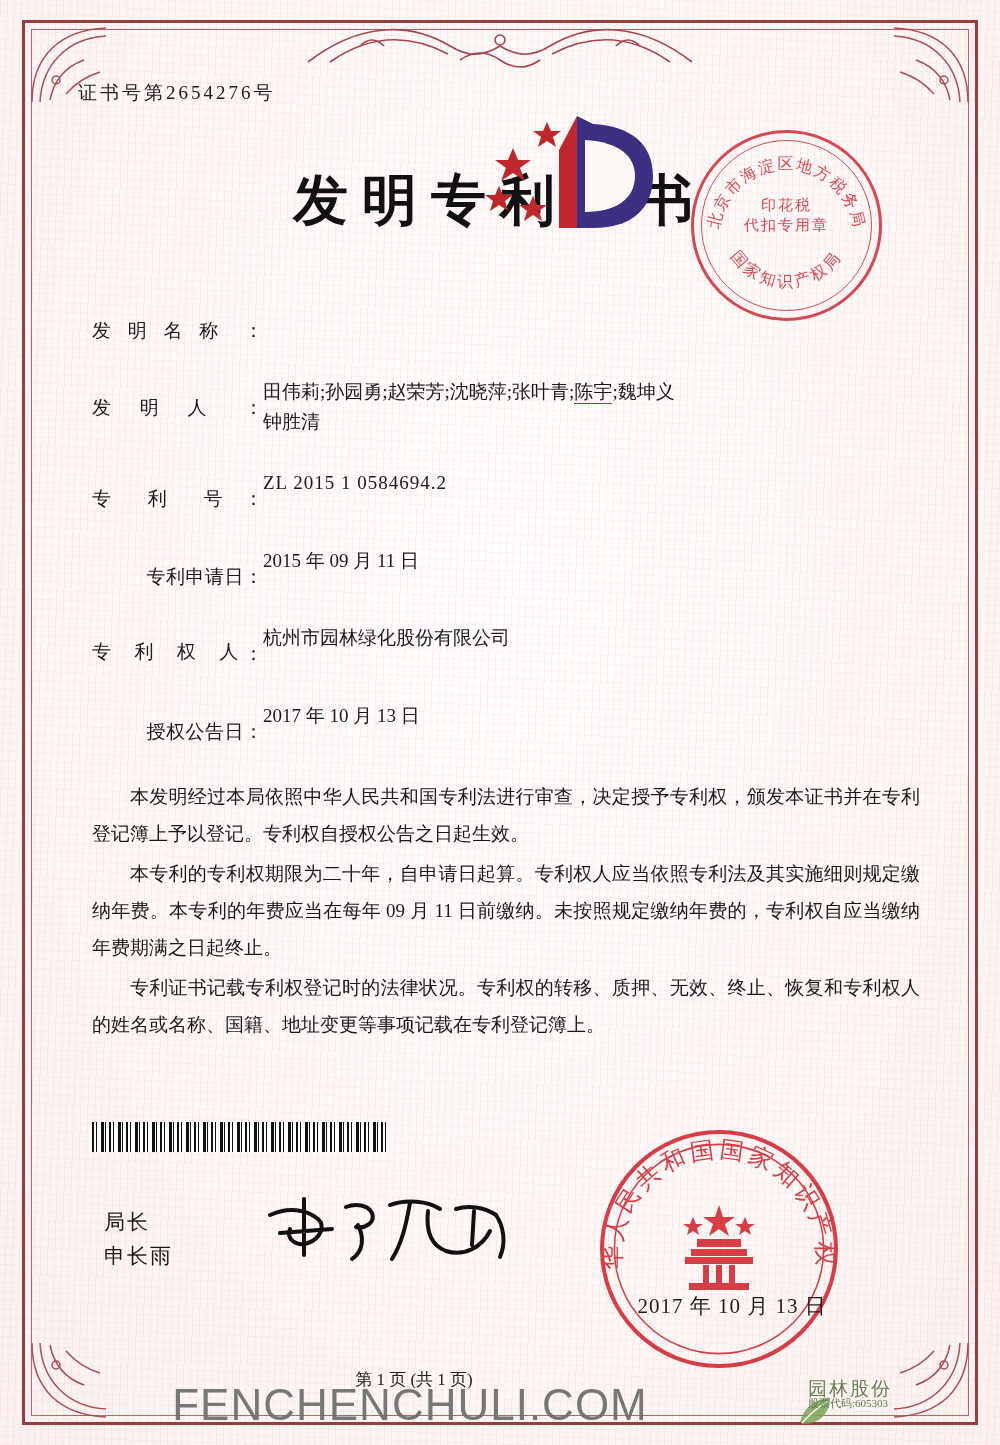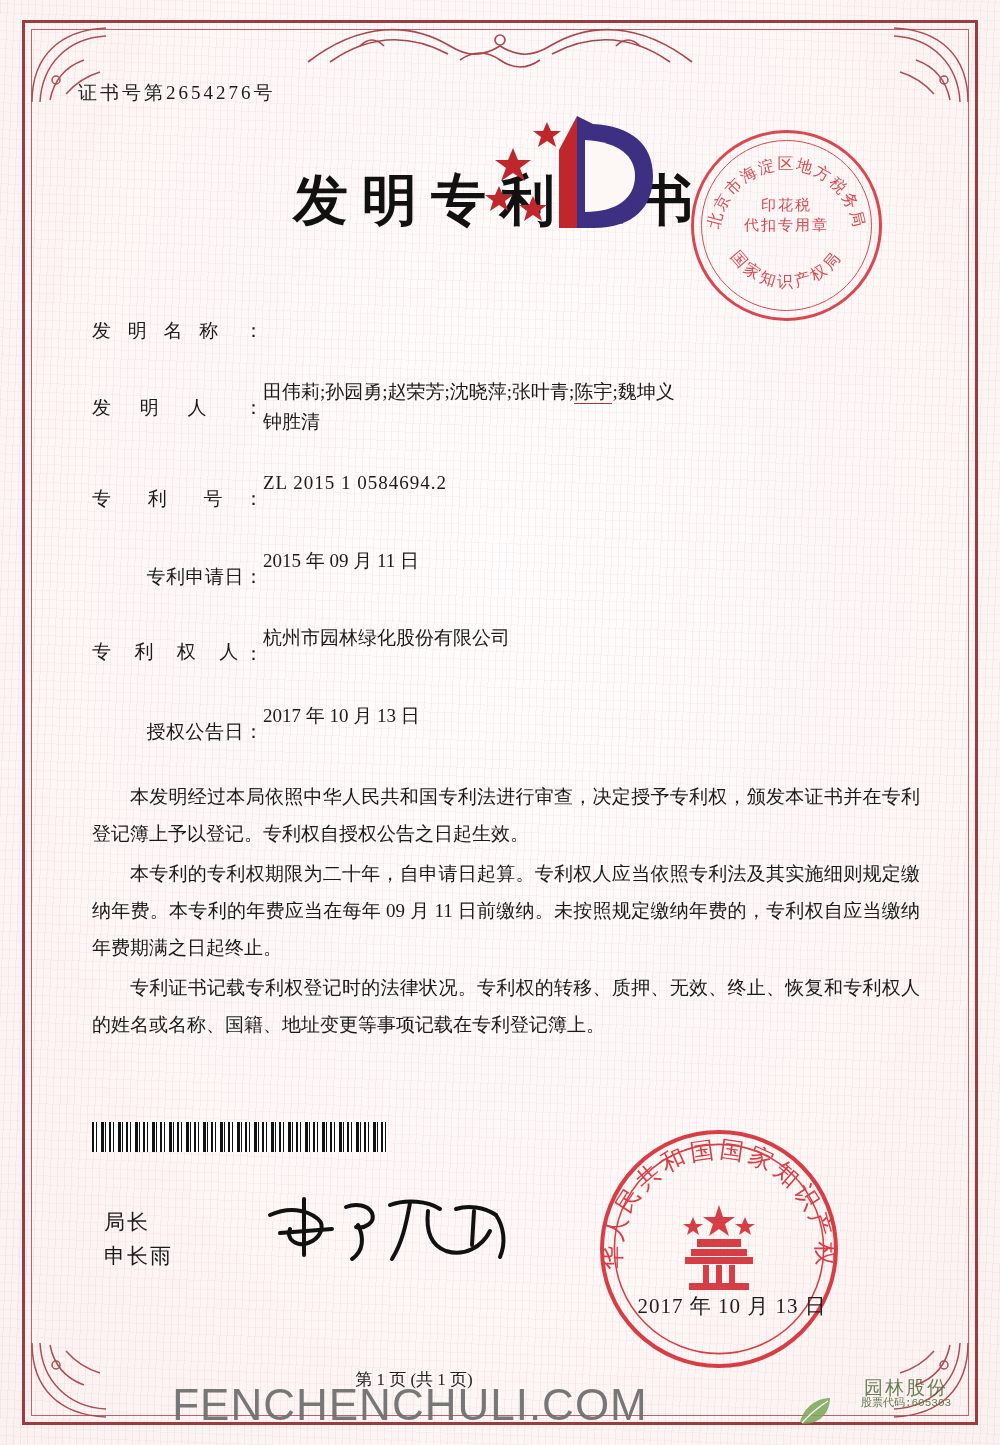--- a/index.html
+++ b/index.html
@@ -255,26 +255,26 @@
     width: 820px;
     text-align: center;
     font-size: 44px;
     color: #6d6d6d;
     font-family: "Liberation Sans", sans-serif;
     letter-spacing: 1px;
     opacity: 0.92;
   }
   .wm-badge {
     position: absolute;
-    right: 4px; top: 1382px;
+    right: 12px; top: 1382px;
     width: 180px; height: 56px;
-    text-align: center;
+    text-align: left;
     font-size: 11px;
     color: #5d7b4a;
-    font-family: Liberation Mono, monospace;
+    font-family: Liberation Serif, serif;
     line-height: 14px;
   }
   .wm-badge .wm-big {
     font-size: 19px;
     color: #4e6b3b;
     opacity: 0.85;
     letter-spacing: 2px;
   }
   .wm-leaf {
     position: absolute;

